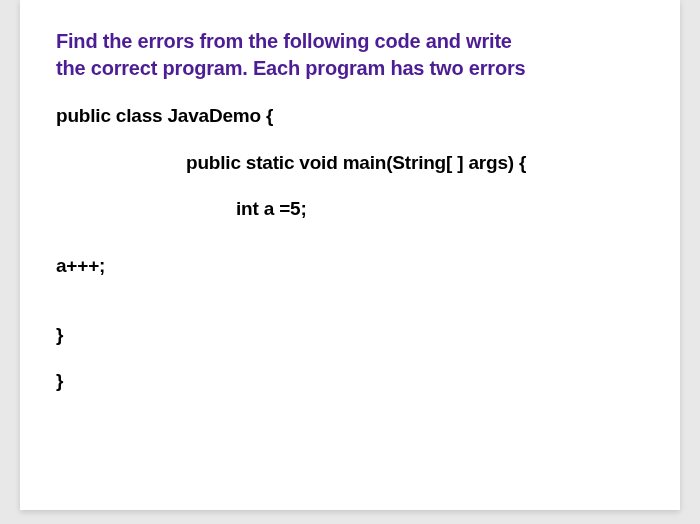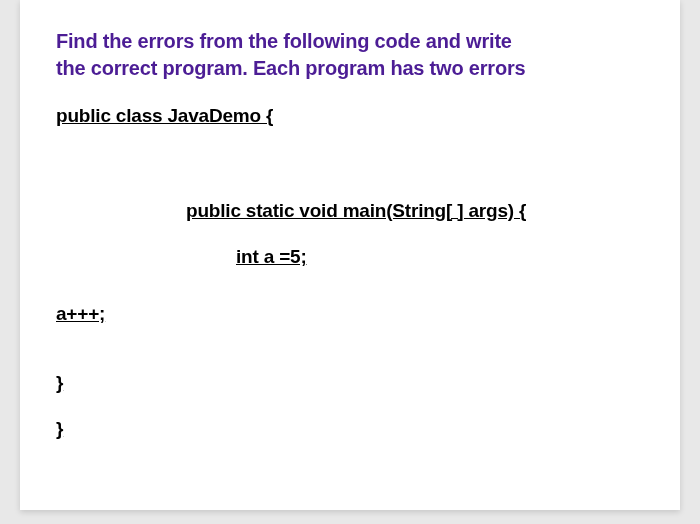--- a/index.html
+++ b/index.html
@@ -33,31 +33,29 @@
     }
     .code-block {
       margin-top: 22px;
       font-size: 19px;
       color: #000;
     }
     .code-line {
       font-weight: bold;
       line-height: 1.3;
       letter-spacing: -0.2px;
-      text-decoration: underline;
     }
     .gap-medium {
       height: 22px;
     }
     .gap-large {
       height: 32px;
     }
     .indent-1 {
       padding-left: 130px;
-      margin-top: 48px;
     }
     .indent-2 {
       padding-left: 180px;
     }
   </style>
 </head>
 <body>
 
 <div class="page">
   <div class="prompt">

